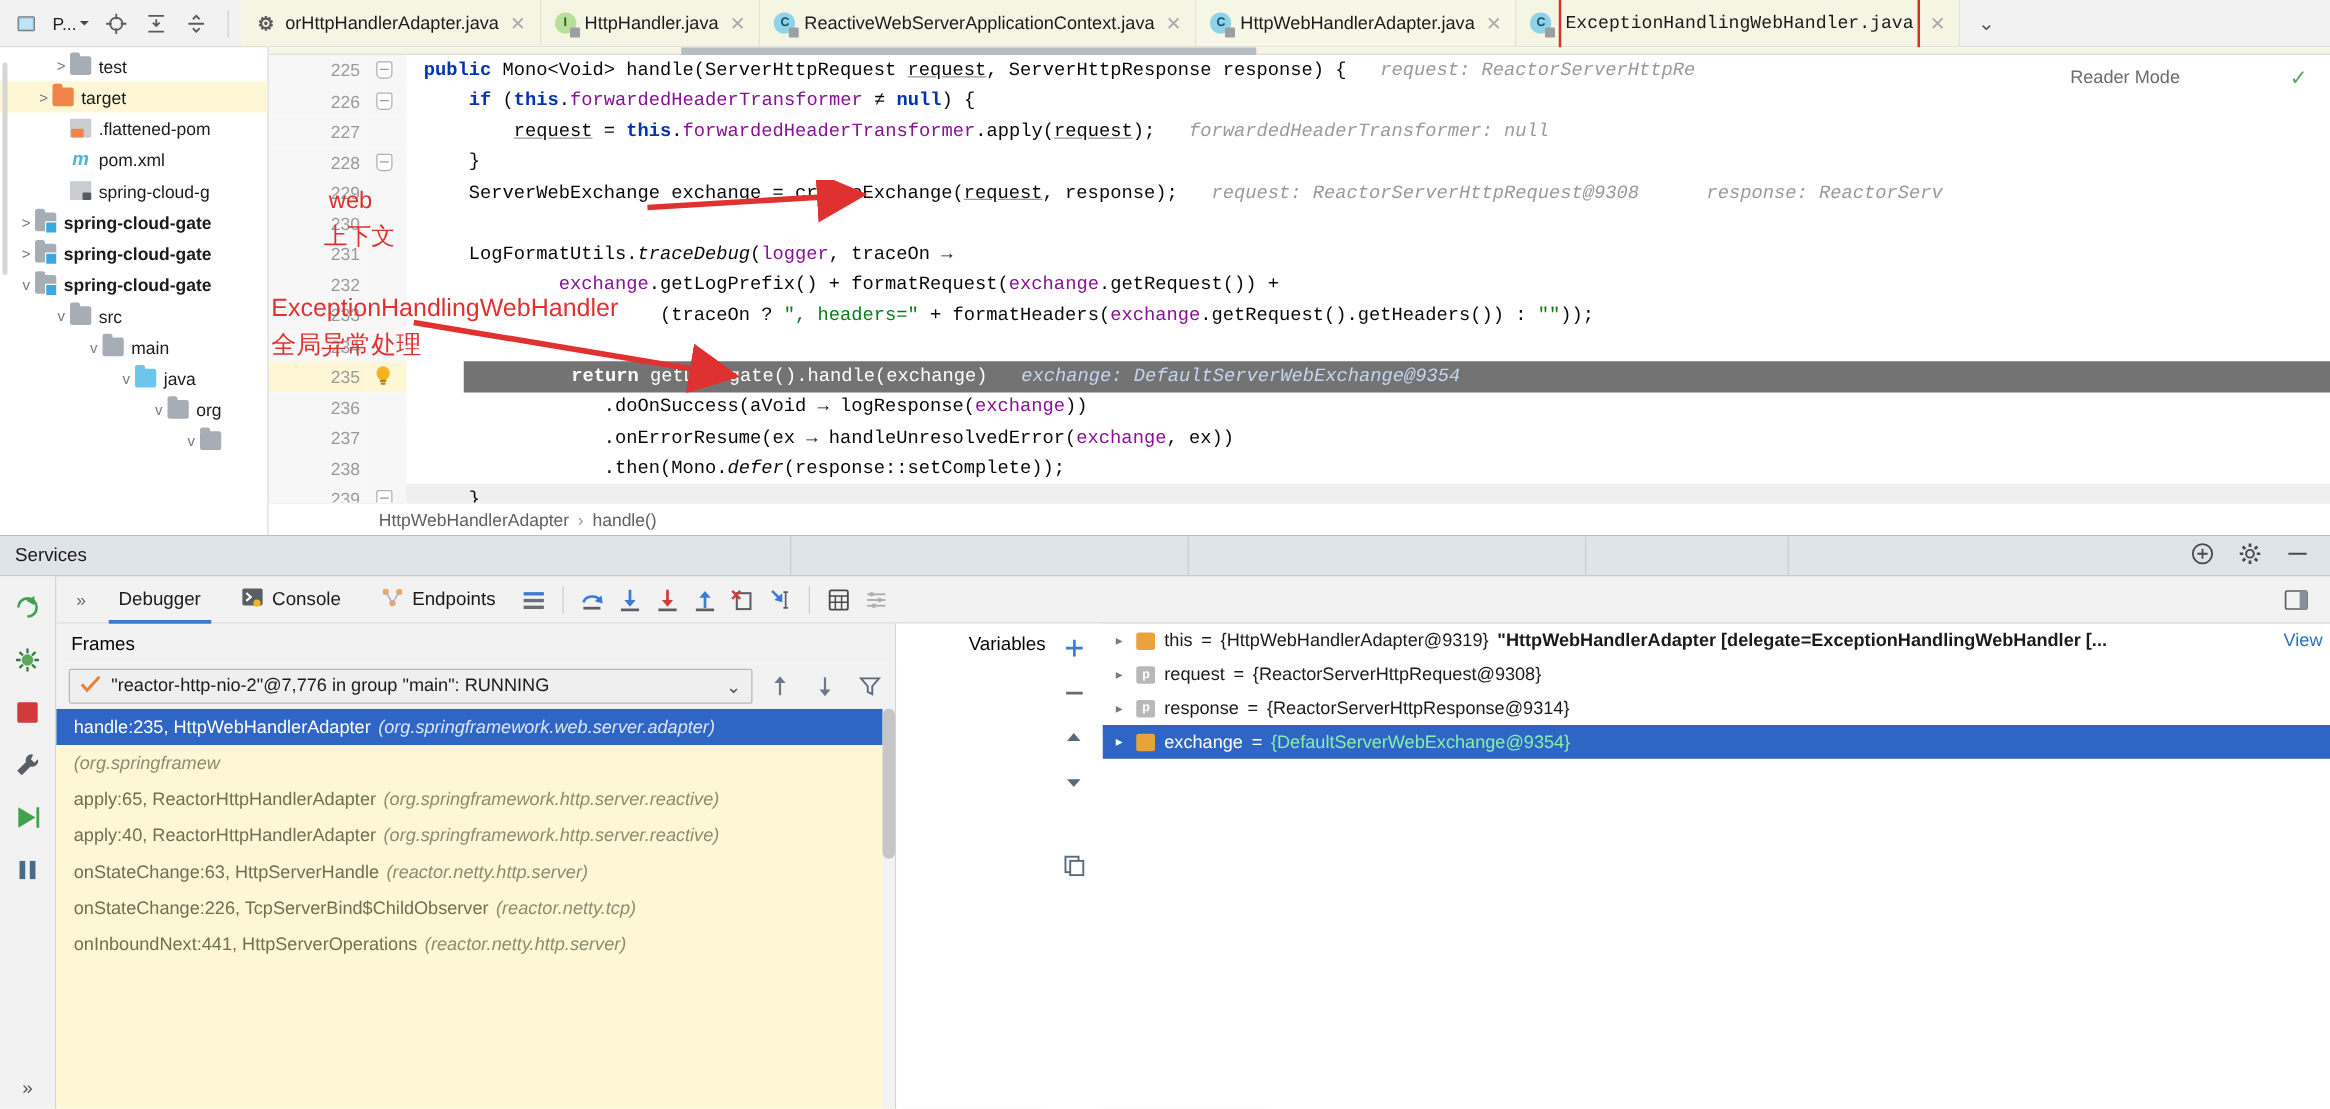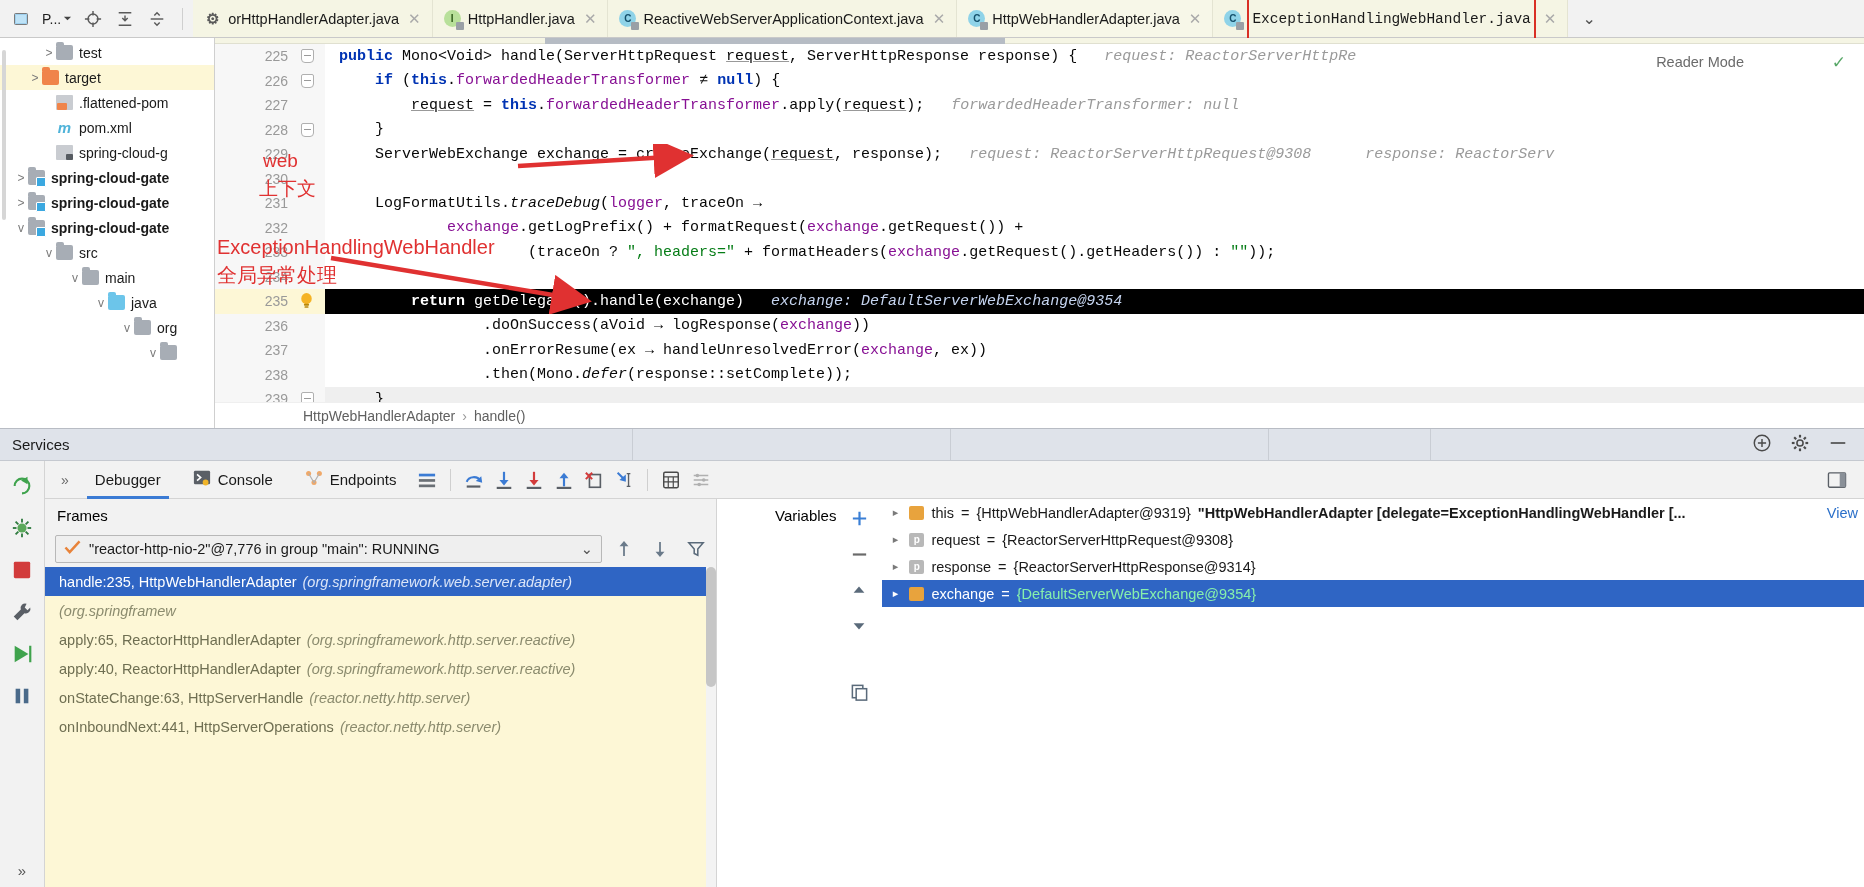--- a/index.html
+++ b/index.html
@@ -117,21 +117,21 @@
   .fold-col.hl { background:#fdf7d6; }
   .fold-glyph {
     position:absolute; left:8px; top:5px; width:13px; height:14px;
     border:1px solid #b0b0b0; background:#fff; border-radius:2px 2px 4px 4px;
   }
   .fold-glyph:after { content:''; position:absolute; left:2px; top:5px; width:7px; height:1px; background:#9a9a9a; }
   .bulb {
     position:absolute; left:6px; top:3px; width:15px; height:17px;
   }
   .ctext { flex:1; padding-left:14px; white-space:pre; height:24.5px; display:flex; align-items:center; }
-  .crow.hlline .ctext { background:#000000; color:#ffffff; }
+  .crow.hlline .ctext { background:#737373; color:#ffffff;margin-left:46px; }
   .crow.hlline { background:transparent; }
 
   
   .kw { color:#0033b3; font-weight:bold; }
   .fld { color:#871094; }
   .static-it { font-style:italic; }
   .str { color:#067d17; }
   .param-hint { color:#9a9a9a; font-style:italic; }
   .underline { text-decoration:underline; text-decoration-color:#999; }
   .plain { color:#080808; }
@@ -796,20 +796,24 @@
               </div>
               <div class="frame-row">
                 <span class="fr-name">apply:40, ReactorHttpHandlerAdapter</span>
                 <span class="fr-pkg">(org.springframework.http.server.reactive)</span>
               </div>
               <div class="frame-row">
                 <span class="fr-name">onStateChange:63, HttpServerHandle</span>
                 <span class="fr-pkg">(reactor.netty.http.server)</span>
               </div>
               <div class="frame-row">
+                <span class="fr-name">onStateChange:226, TcpServerBind$ChildObserver</span>
+                <span class="fr-pkg">(reactor.netty.tcp)</span>
+              </div>
+              <div class="frame-row">
                 <span class="fr-name">onInboundNext:441, HttpServerOperations</span>
                 <span class="fr-pkg">(reactor.netty.http.server)</span>
               </div>
               <div class="frames-scroll">
                 <div class="frames-thumb"></div>
               </div>
             </div>
           </div>
 
           <div class="pane-vars">

